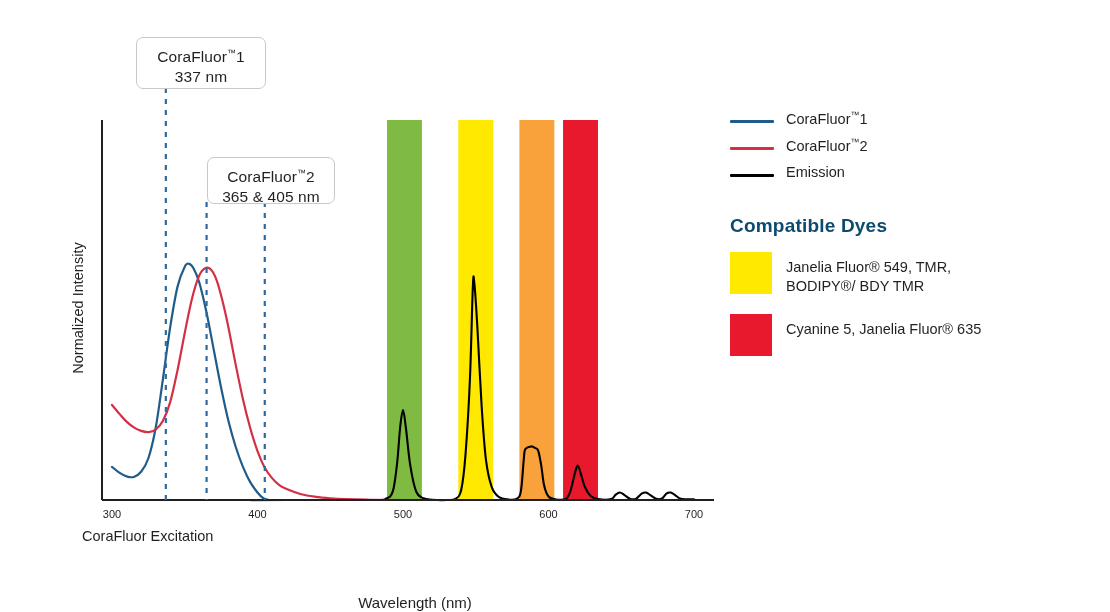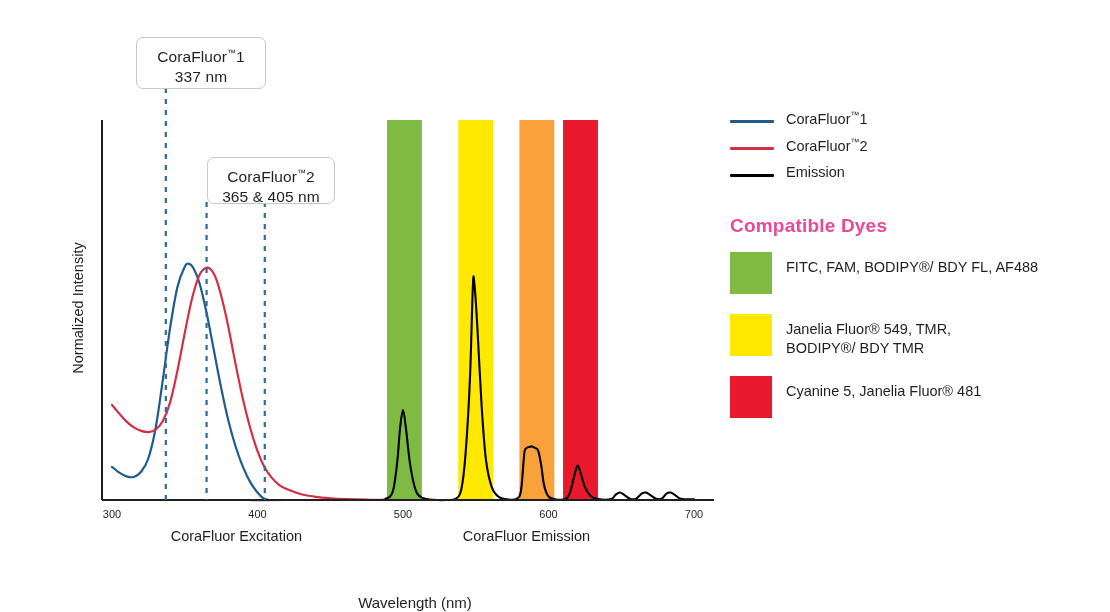--- a/index.html
+++ b/index.html
@@ -57,21 +57,21 @@
     position: absolute;
     font-size: 11px;
     color: #231f20;
     text-align: center;
     width: 60px;
   }
   .region-label {
     position: absolute;
     font-size: 14.5px;
     color: #231f20;
-    text-align: right;
+    text-align: left;
   }
   #xaxis-title {
     position: absolute;
     left: 240px; top: 594px;
     width: 350px;
     text-align: center;
     font-size: 15px;
     color: #231f20;
   }
   #yaxis-title {
@@ -105,21 +105,21 @@
     position: absolute;
     left: 56px; top: 2px;
     font-size: 14.5px;
     color: #231f20;
     white-space: nowrap;
   }
   #dyes-heading {
     margin-top: 26px;
     font-size: 19px;
     font-weight: bold;
-    color: #ec4899;
+    color: #0c4a6e;
     letter-spacing: .2px;
   }
   #dyes-list { margin-top: 15px; }
   .dye-row {
     position: relative;
     min-height: 50px;
     margin-bottom: 12px;
   }
   .dye-swatch {
     position: absolute;
@@ -171,21 +171,20 @@
 
     <div id="xtick-holder">
         <div class="axis-tick-label" style="left: 82px; top: 508px;">300</div>
         <div class="axis-tick-label" style="left: 227.5px; top: 508px;">400</div>
         <div class="axis-tick-label" style="left: 373px; top: 508px;">500</div>
         <div class="axis-tick-label" style="left: 518.5px; top: 508px;">600</div>
         <div class="axis-tick-label" style="left: 664px; top: 508px;">700</div>
       </div>
 
     <div class="region-label" id="region-excitation" style="left: 82.025px; top: 528px; width: 220px;">CoraFluor Excitation</div>
-    <div class="region-label" id="region-emission" style="left: 370.115px; top: 528px; width: 220px;">CoraFluor Emission</div>
 
     <div id="xaxis-title">Wavelength (nm)</div>
   </div>
 
   <div id="legend-panel">
     <div id="legend-lines">
         <div class="legend-line-row">
           <span class="legend-line-swatch" style="background: rgb(31, 92, 139);"></span>
           <span class="legend-line-label">CoraFluor<span class="tm">™</span>1</span>
         </div>
@@ -194,28 +193,24 @@
           <span class="legend-line-label">CoraFluor<span class="tm">™</span>2</span>
         </div>
         <div class="legend-line-row">
           <span class="legend-line-swatch" style="background: rgb(0, 0, 0);"></span>
           <span class="legend-line-label">Emission</span>
         </div>
       </div>
     <div id="dyes-heading">Compatible Dyes</div>
     <div id="dyes-list">
         <div class="dye-row">
-          <span class="dye-swatch" style="background: rgb(127, 187, 66);"></span>
-          <span class="dye-label">FITC, FAM, BODIPY®/ BDY FL, AF488</span>
-        </div>
-        <div class="dye-row">
           <span class="dye-swatch" style="background: rgb(255, 233, 0);"></span>
           <span class="dye-label">Janelia Fluor® 549, TMR,
 BODIPY®/ BDY TMR</span>
         </div>
         <div class="dye-row">
           <span class="dye-swatch" style="background: rgb(232, 25, 44);"></span>
-          <span class="dye-label">Cyanine 5, Janelia Fluor® 481</span>
+          <span class="dye-label">Cyanine 5, Janelia Fluor® 635</span>
         </div>
       </div>
   </div>
 
 </div>
 
 </body></html>

